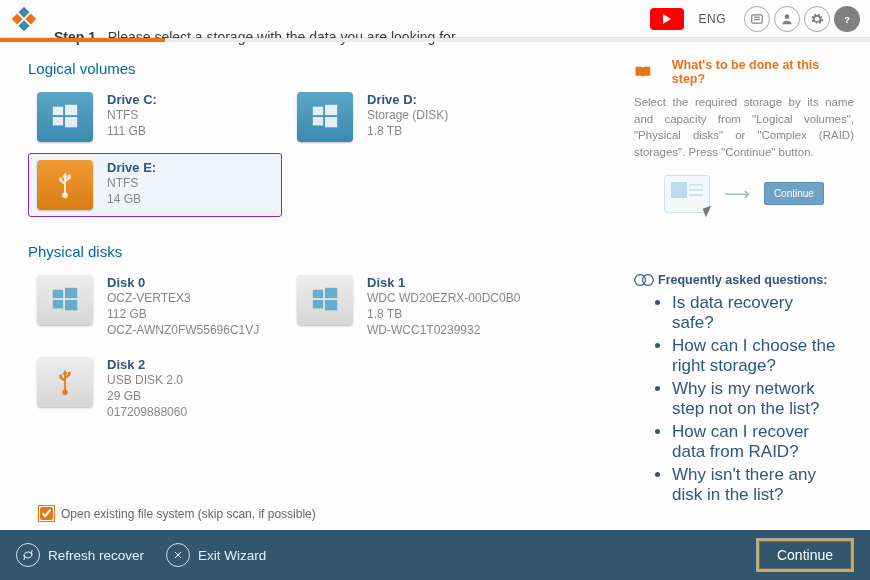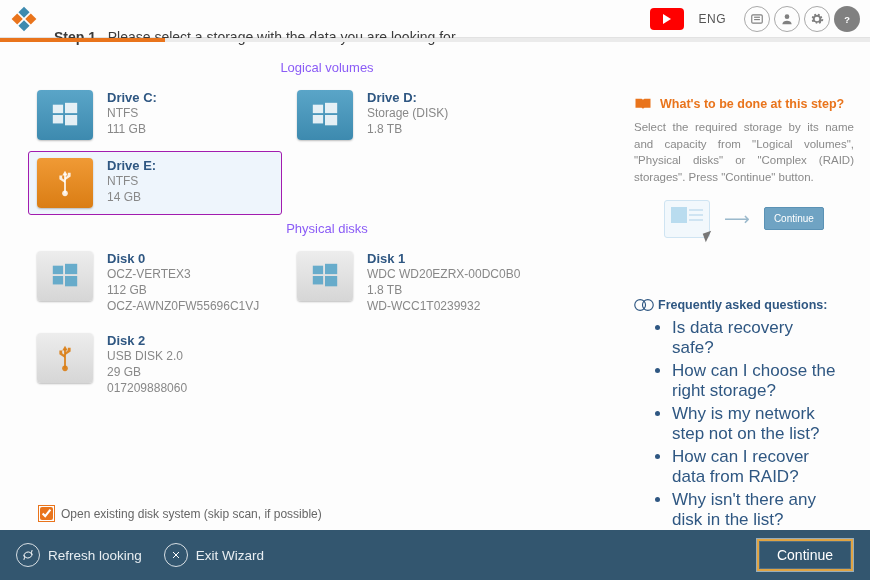--- a/index.html
+++ b/index.html
@@ -21,40 +21,40 @@
   .icon-btn.solid svg { fill:#fff; }
 
   .progress { height: 4px; background: #ebebeb; position: relative; }
   .progress::before { content:""; position:absolute; left:0; top:0; height:100%; width: 19%; background:#e9741c; }
 
   
   .main { display: flex; height: 470px; }
   .left-col { flex: 1; padding: 14px 8px 4px 28px; }
   .right-col { width: 236px; padding: 16px 16px 0 0; }
 
-  .section-title { color: #8b5cf6; font-size: 13px; margin: 4px 0 6px 0; font-weight: 400; text-align: center;}
+  .section-title { color: #0369a1; font-size: 15px; margin: 4px 0 6px 0; font-weight: 400;}
   .volumes-grid { display: flex; flex-wrap: wrap; }
   .vol-card { width: 254px; display: flex; align-items: flex-start; padding: 6px 8px; border: 1px solid transparent; border-radius: 3px; cursor: pointer; margin: 2px 6px 2px 0;}
   .vol-card.selected { background: #eef5fc; border: 1px solid #a21caf; }
   .vol-icon { width: 56px; height: 50px; border-radius: 4px; flex-shrink:0; margin-right: 14px; display:flex; align-items:center; justify-content:center; box-shadow: 0 1px 2px rgba(0,0,0,.25);}
   .vol-icon.blue { background: linear-gradient(#5aa5c8,#3d8aaf); }
   .vol-icon.orange { background: linear-gradient(#f09a35,#da7d14); }
   .vol-icon.gray { background: linear-gradient(#ededed,#d6d6d6); }
   .vol-icon svg { width: 30px; height: 30px; fill: rgba(255,255,255,.85); }
   .vol-icon.gray svg { fill: rgba(90,165,200,.9); }
   .vol-icon.gray.usb svg { fill: rgba(218,125,20,.9); }
   .vol-info .vol-name { color: #2f5782; font-weight: 600; font-size: 13px; }
   .vol-info .vol-line { color: #888; font-size: 12px; line-height: 1.35; }
 
   .open-existing { position:absolute; bottom: 58px; left: 38px; display:flex; align-items:center; gap:6px; font-size: 12px; color:#666; }
   .open-existing input { accent-color: #e9741c; width:13px; height:13px; }
   .open-existing .cbwrap { border:1px solid #e9741c; padding:1px; line-height:0; }
 
   
-  .hint-title { color: #e9741c; font-weight: 600; font-size: 12.5px; display:flex; align-items:center; gap:8px; margin-bottom:8px;margin-top:39px;}
+  .hint-title { color: #e9741c; font-weight: 600; font-size: 12.5px; display:flex; align-items:center; gap:20px; margin-bottom:8px;}
   .hint-title svg { width:18px; height:14px; fill:#e9741c; }
   .hint-text { color:#8a8a8a; font-size: 11.5px; line-height: 1.45; text-align: justify; margin-bottom: 14px;}
   .hint-diagram { display:flex; align-items:center; gap:14px; justify-content:center; margin-bottom: 60px; }
   .hint-disk { width:46px; height:38px; border:1px solid #cfe4f2; border-radius:3px; position:relative; background:#f2f8fc;}
   .hint-disk::before{content:"";position:absolute; left:6px; top:6px; width:16px; height:16px; background:#b9dcef;}
   .hint-disk::after{content:"";position:absolute; right:6px; top:8px; width:14px; height:2px; background:#cfe4f2; box-shadow:0 5px 0 #cfe4f2, 0 10px 0 #cfe4f2;}
   .hint-cursor{position:absolute; right:-4px; bottom:-4px; width:0; height:0; border-left:9px solid #777; border-bottom:9px solid transparent; transform:rotate(-20deg);}
   .hint-arrow{ color:#9bb9cc; font-size:18px; }
   .hint-continue{ padding:5px 9px; background:#6fa3c3; color:#fff; font-size:10px; border:1px solid #5b92b5; border-radius:2px;}
 
@@ -163,21 +163,21 @@
             </svg>
           </div>
           <div class="vol-info">
             <div class="vol-name">Drive E:</div>
             <div class="vol-line">NTFS</div>
             <div class="vol-line">14 GB</div>
           </div>
         </div>
       </div>
 
-    <div class="section-title" style="margin-top:4px">Physical disks</div>
+    <div class="section-title" style="margin-top:24px">Physical disks</div>
     <div class="volumes-grid" id="physical-grid">
         <div class="vol-card">
           <div class="vol-icon gray">
             <svg viewBox="0 0 32 32">
               <rect x="3" y="5" width="11" height="9"></rect>
               <rect x="16" y="3" width="13" height="11"></rect>
               <rect x="3" y="16" width="11" height="9"></rect>
               <rect x="16" y="16" width="13" height="11"></rect>
             </svg>
           </div>
@@ -252,31 +252,31 @@
         <li>How can I choose the right storage?</li>
         <li>Why is my network step not on the list?</li>
         <li>How can I recover data from RAID?</li>
         <li>Why isn't there any disk in the list?</li>
       </ul>
   </div>
 </div>
 
 <div class="open-existing">
   <span class="cbwrap"><input type="checkbox" checked="" style=""></span>
-  <span>Open existing disk system (skip scan, if possible)</span>
+  <span>Open existing file system (skip scan, if possible)</span>
 </div>
 
 <div class="footer">
   <div class="fbtn">
     <span class="ficon">
         <svg viewBox="0 0 24 24">
           <path d="M20 11A8 8 0 105 17l-1 4M4 13a8 8 0 0015-6l1-4" stroke-linecap="round"></path>
         </svg>
       </span>
-    <span>Refresh looking</span>
+    <span>Refresh recover</span>
   </div>
   <div class="fbtn">
     <span class="ficon">
         <svg viewBox="0 0 24 24">
           <path d="M6 6l12 12M18 6L6 18"></path>
         </svg>
       </span>
     <span>Exit Wizard</span>
   </div>
   <button class="continue-btn">Continue</button>

